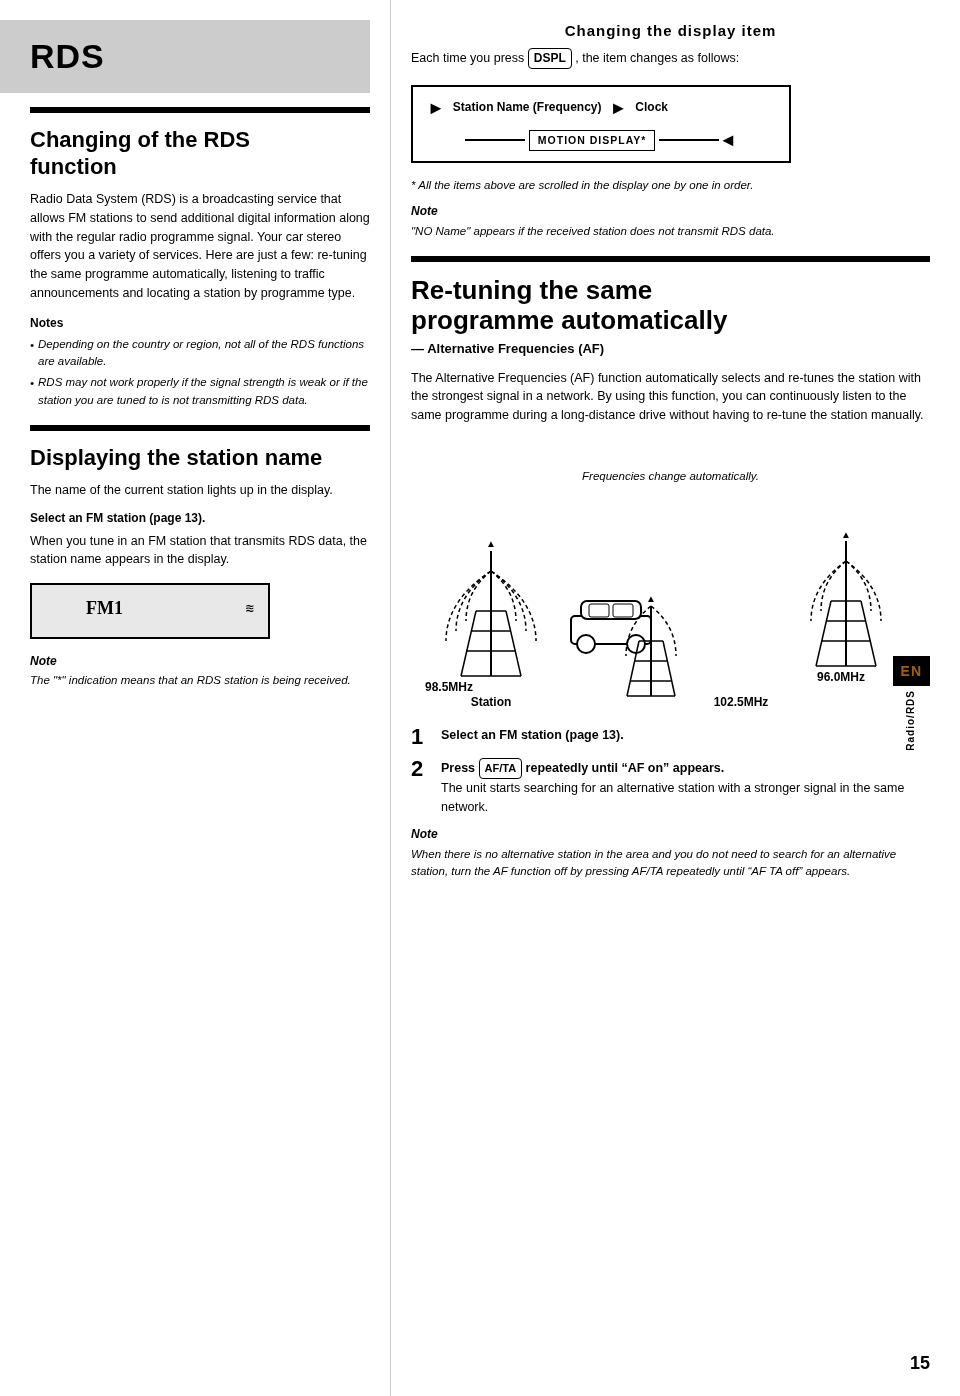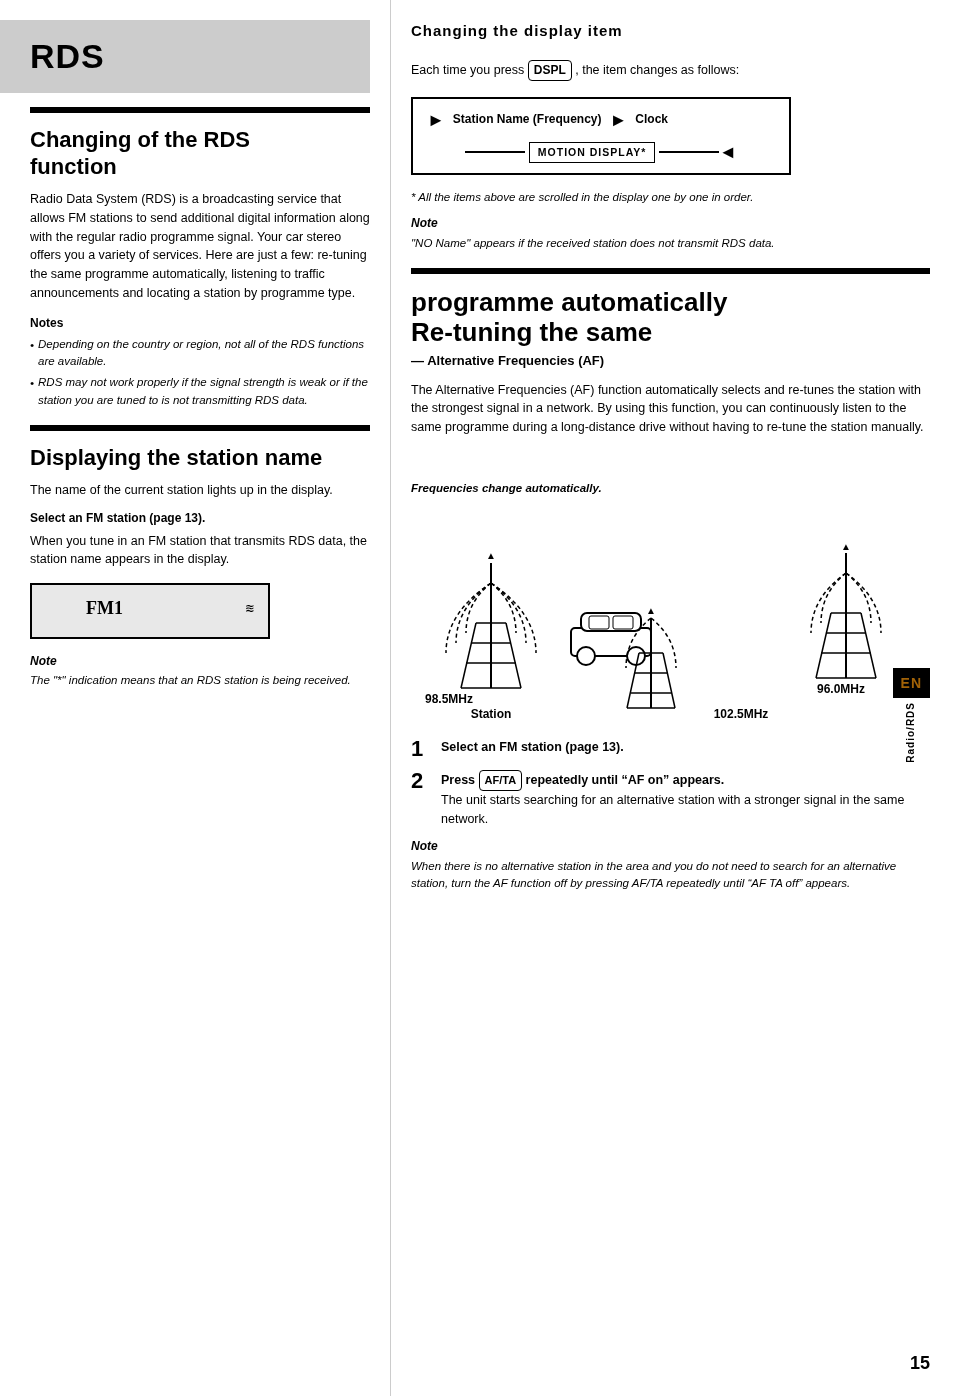--- a/index.html
+++ b/index.html
@@ -169,21 +169,22 @@
       font-style: italic;
       font-size: 11.5px;
       line-height: 1.5;
     }
 
     
     .right-section-title {
       font-size: 15px;
       font-weight: bold;
       letter-spacing: 1px;
-      margin-bottom: 18px;
+      margin-bottom: 6px;
+      text-align: center;
     }
 
     .changing-display-header {
       margin-bottom: 10px;
     }
 
     .intro-line {
       font-size: 12.5px;
       margin-bottom: 8px;
     }
@@ -404,33 +405,33 @@
 
     <div class="note-section">
       <div class="note-title">Note</div>
       <div class="note-text">"NO Name" appears if the received station does not transmit RDS data.</div>
     </div>
 
     <div class="right-divider"></div>
 
     <div style="position: relative;">
       <div class="retuning-title">
+        <div>Re-tuning the same</div>
         <div>programme automatically</div>
-        <div>Re-tuning the same</div>
       </div>
       <div class="retuning-subtitle">— Alternative Frequencies (AF)</div>
       <div class="retuning-body">The Alternative Frequencies (AF) function automatically selects and re-tunes the station with the strongest signal in a network. By using this function, you can continuously listen to the same programme during a long-distance drive without having to re-tune the station manually.</div>
 
       <div class="en-section">
         <div class="en-box">EN</div>
         <div class="radio-rds-label">Radio/RDS</div>
       </div>
 
       <div class="diagram-container">
-        <div style="font-size: 11.5px; font-weight: bold; font-style: italic; margin-bottom: 6px; text-align: left; margin-top: 43px;">Frequencies change automatically.</div>
+        <div style="font-size: 11.5px; font-weight: normal; font-style: italic; margin-bottom: 6px; text-align: center; margin-top: 43px;">Frequencies change automatically.</div>
         <svg width="480" height="220" viewBox="0 0 480 220">
 
           <g>
 
             <path d="M 80 80 Q 55 100 55 130" stroke="#000" stroke-width="1.5" fill="none" stroke-dasharray="4,3"></path>
             <path d="M 80 80 Q 45 105 45 140" stroke="#000" stroke-width="1.5" fill="none" stroke-dasharray="4,3"></path>
             <path d="M 80 80 Q 35 110 35 150" stroke="#000" stroke-width="1.5" fill="none" stroke-dasharray="4,3"></path>
             <path d="M 80 80 Q 105 100 105 130" stroke="#000" stroke-width="1.5" fill="none" stroke-dasharray="4,3"></path>
             <path d="M 80 80 Q 115 105 115 140" stroke="#000" stroke-width="1.5" fill="none" stroke-dasharray="4,3"></path>
             <path d="M 80 80 Q 125 110 125 150" stroke="#000" stroke-width="1.5" fill="none" stroke-dasharray="4,3"></path>

